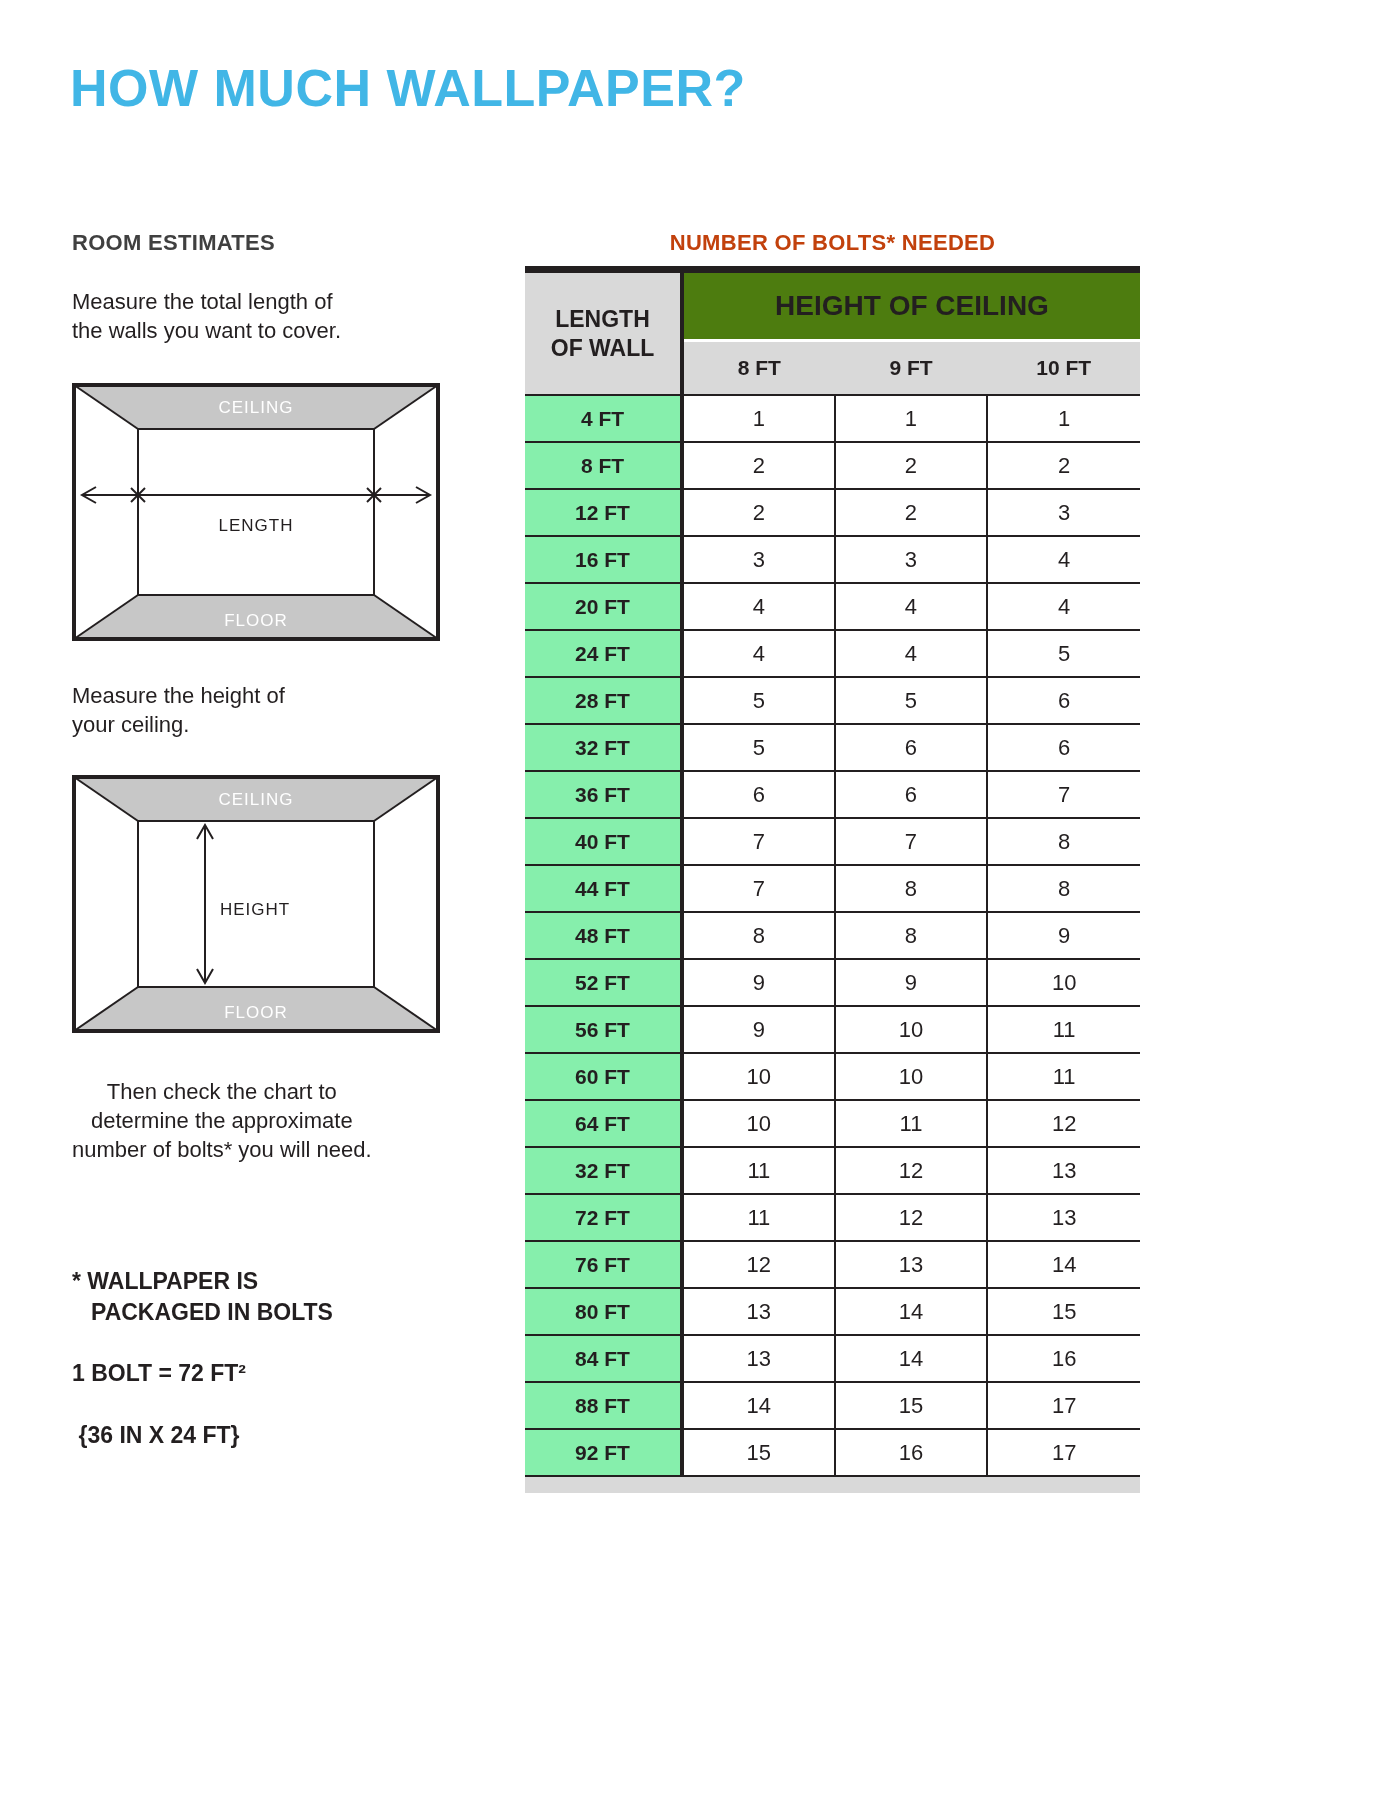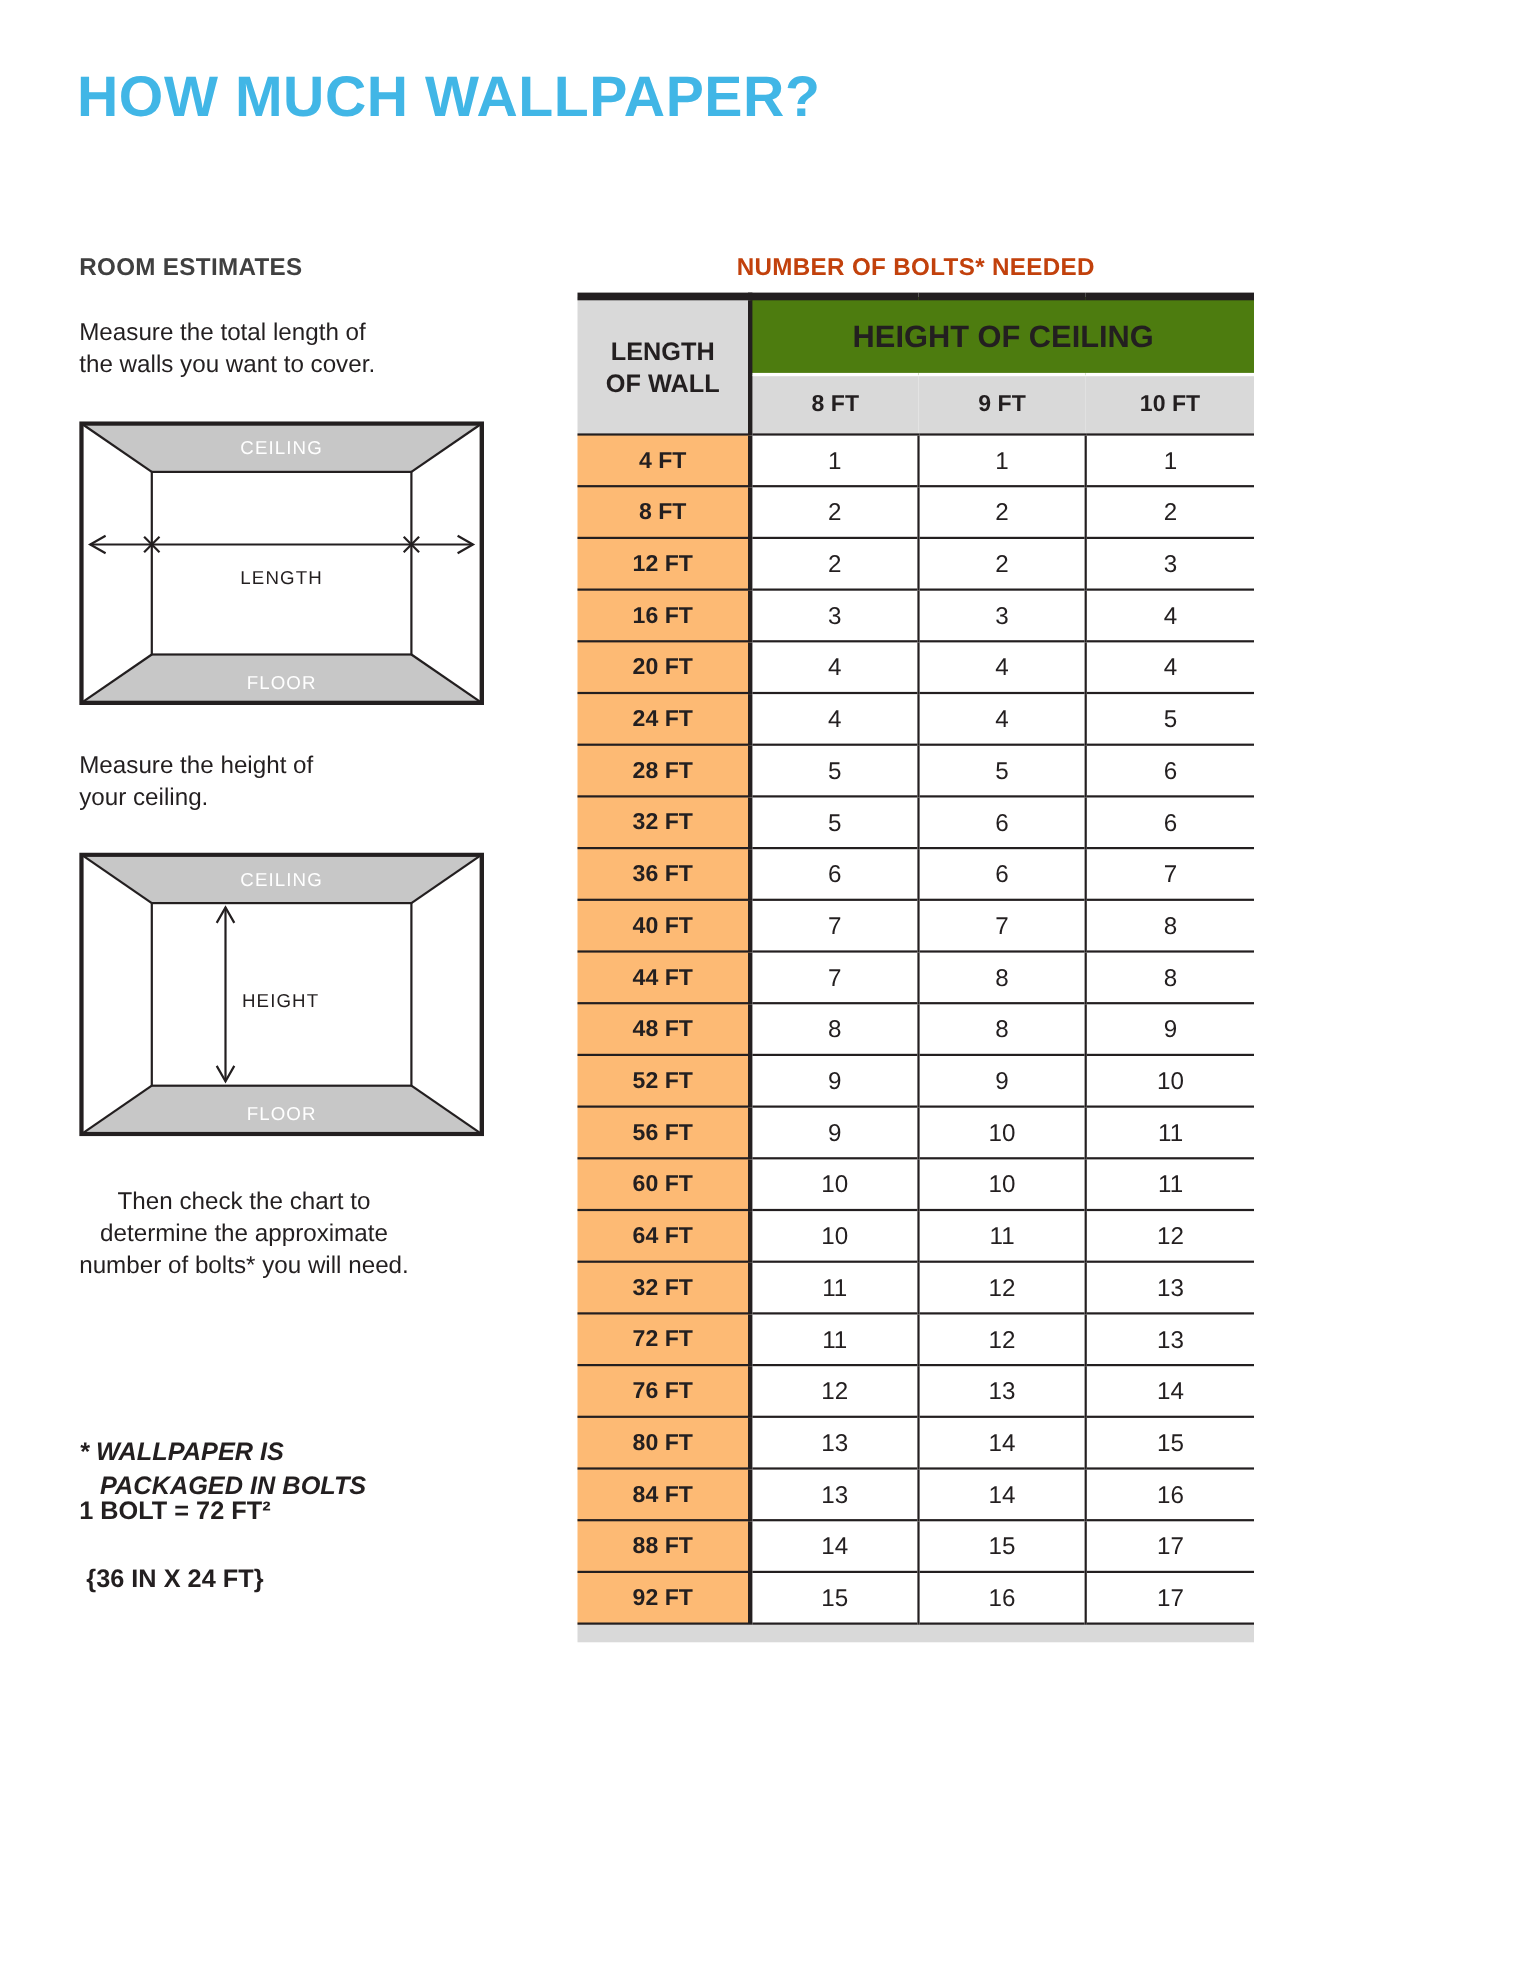--- a/index.html
+++ b/index.html
@@ -46,25 +46,24 @@
     font-size: 22px;
     line-height: 29px;
     white-space: pre-line;
   }
   .step1-text { top: 287px; }
   .step2-text { top: 681px; }
   .step3-text { top: 1077px; text-align: center; }
   .footnote {
     position: absolute;
     left: 72px;
-    top: 1304px;
+    top: 1266px;
     font-size: 23px;
     font-weight: bold;
     line-height: 31px;
-    font-style: italic;
   }
   .footnote .indent { display: block; margin-left: 19px; }
   .bolt-size {
     position: absolute;
     left: 72px;
     top: 1327px;
     font-size: 23px;
     font-weight: bold;
     line-height: 31px;
     white-space: pre-line;
@@ -111,21 +110,21 @@
   }
   .sub-header {
     background: #d9d9d9;
     font-size: 21px;
     font-weight: bold;
     text-align: center;
     height: 52px;
     border-top: 3px solid #ffffff;
   }
   tbody .wall-cell {
-    background: #fdba74;
+    background: #86efac;
     border-right: 4px solid #231f20;
     border-top: 2px solid #231f20;
     font-size: 21px;
     font-weight: bold;
     text-align: center;
     height: 45px;
   }
   tbody .value-cell {
     border-top: 2px solid #231f20;
     font-size: 22px;

